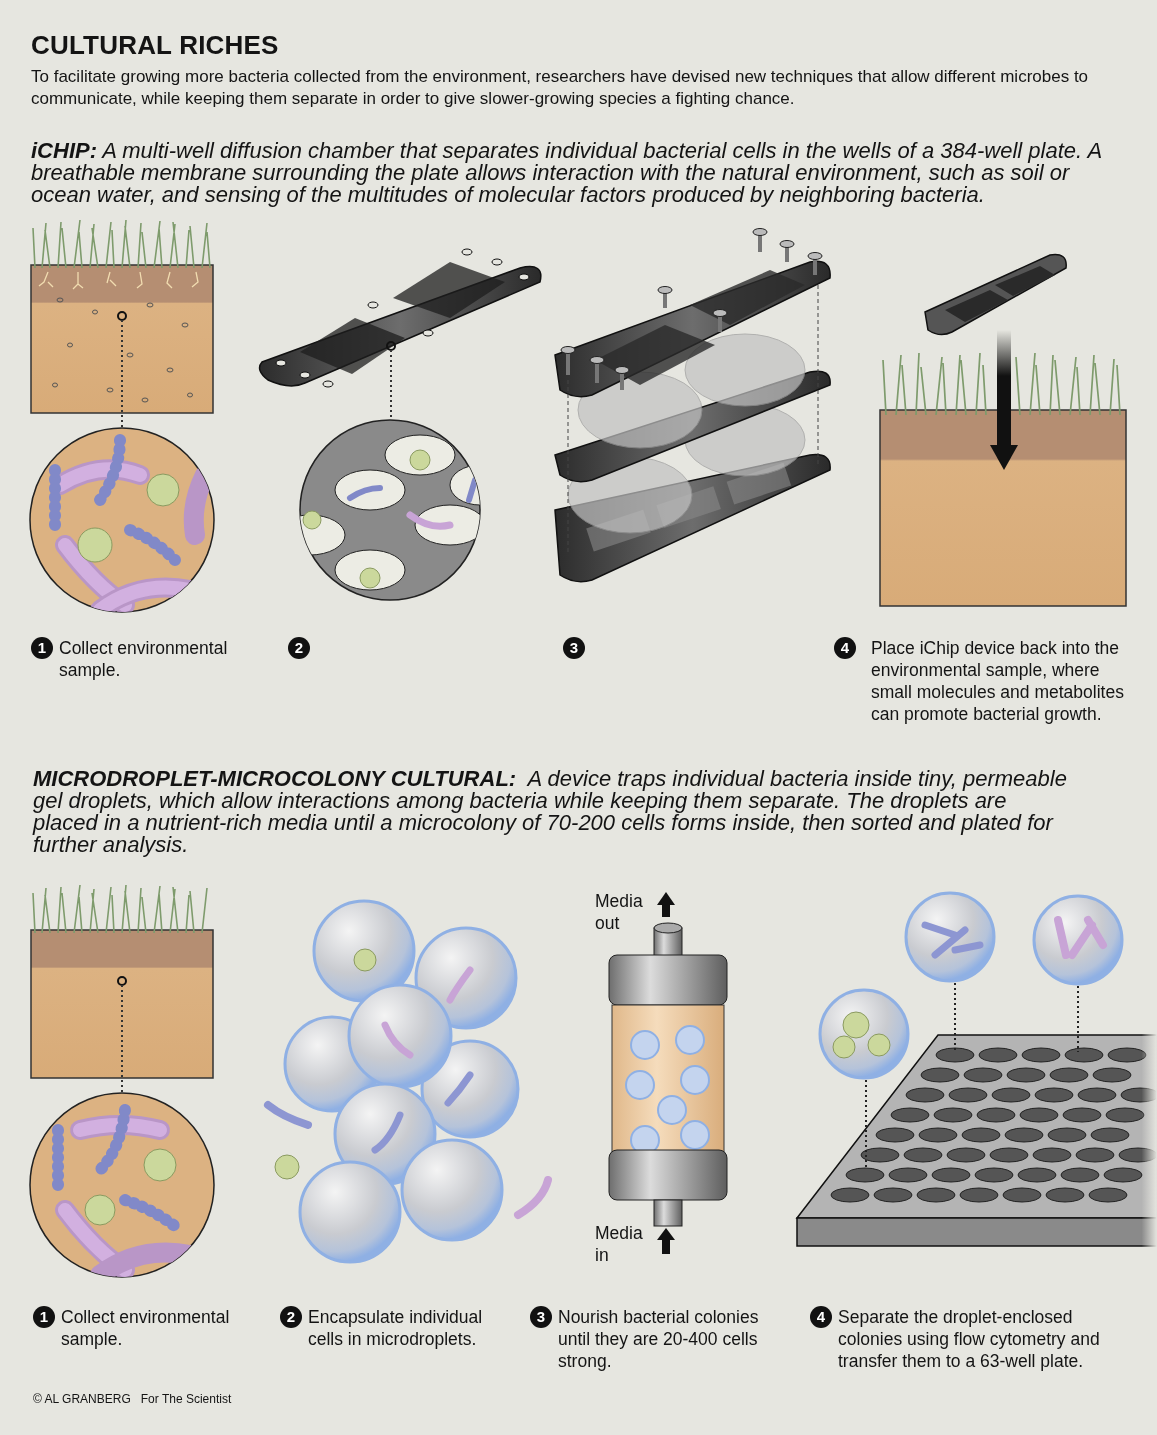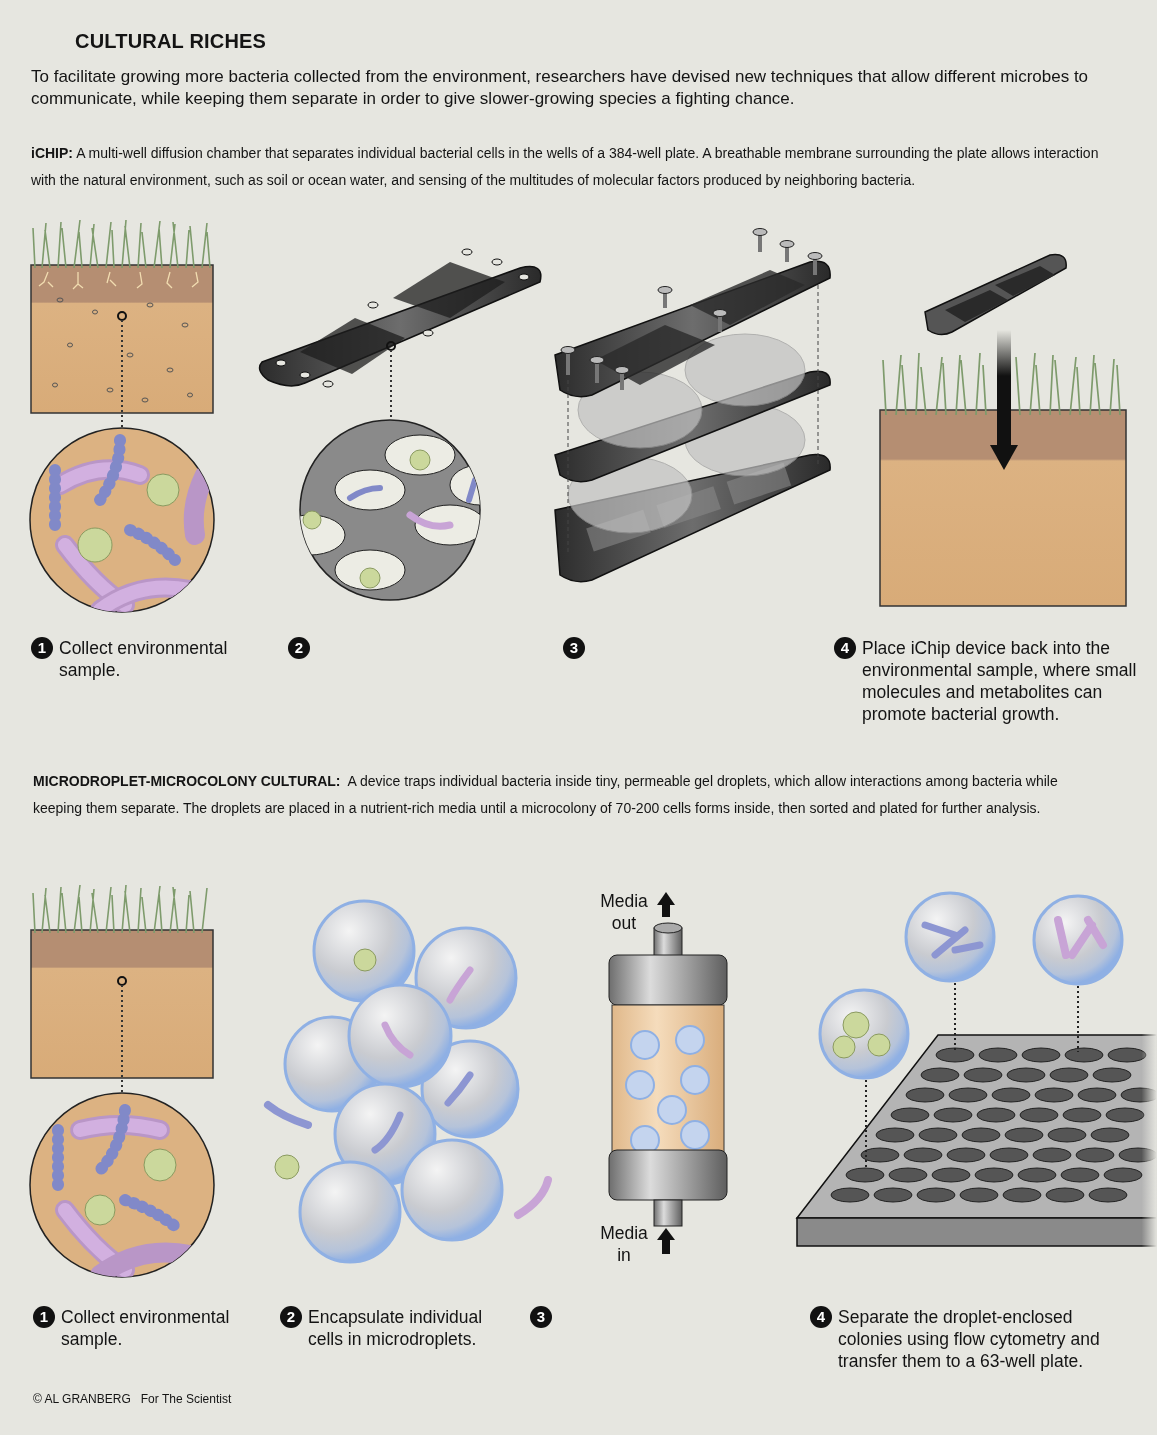--- a/index.html
+++ b/index.html
@@ -1,27 +1,27 @@
 <!DOCTYPE html>
 <html><head>
 <meta charset="utf-8">
 <style>
   * { box-sizing: border-box; margin: 0; padding: 0; }
   html, body { width: 1157px; height: 1435px; background: #e6e6e0; overflow: hidden; }
   body { font-family: "Liberation Sans", sans-serif; color: #141414; position: relative; }
   .abs { position: absolute; }
-  .title { left: 31px; top: 30px; font-size: 20px; font-weight: bold; letter-spacing: 0.2px; margin-left: 44px; }
+  .title { left: 31px; top: 30px; font-size: 26px; font-weight: bold; letter-spacing: 0.2px; }
   .intro { left: 31px; top: 66px; width: 1100px; font-size: 17px; line-height: 22px; }
-  .section-desc { font-size: 14px; line-height: 27px; width: 1095px; }
+  .section-desc { font-size: 22px; line-height: 22px; width: 1095px; font-style: italic; }
   .section-desc b { font-weight: bold; }
   .step { font-size: 17.5px; line-height: 22px; display: flex; }
   .num { flex: 0 0 22px; width: 22px; height: 22px; border-radius: 50%; background: #111; color: #fff; font-weight: bold; font-size: 15px; line-height: 22px; text-align: center; margin-right: 6px; margin-top: 0px; }
   .credit { left: 33px; top: 1392px; font-size: 12px; }
   svg { position: absolute; overflow: visible; }
-  .lbl { font-size: 17.5px; line-height: 22px; text-align: center; }
+  .lbl { font-size: 17.5px; line-height: 22px; }
 </style>
 </head>
 <body>
 
 <div class="abs title">CULTURAL RICHES</div>
 <div class="abs intro">To facilitate growing more bacteria collected from the environment, researchers have devised new techniques that allow different microbes to communicate, while keeping them separate in order to give slower-growing species a fighting chance.</div>
 
 <div class="abs section-desc" style="left:31px; top:140px;">
   <b>iCHIP:</b>
   <span>A multi-well diffusion chamber that separates individual bacterial cells in the wells of a 384-well plate. A breathable membrane surrounding the plate allows interaction with the natural environment, such as soil or ocean water, and sensing of the multitudes of molecular factors produced by neighboring bacteria.</span>
@@ -351,38 +351,39 @@
   <span style="width:185px;">Collect environmental sample.</span>
 </div>
 <div class="abs step" style="left:288px; top:637px; width:230px;">
   <span class="num">2</span>
 </div>
 <div class="abs step" style="left:563px; top:637px; width:240px;">
   <span class="num">3</span>
 </div>
 <div class="abs step" style="left:834px; top:637px; width:310px;">
   <span class="num">4</span>
-  <span style="width:280px;">Place iChip device back into the environmental sample, where small molecules and metabolites can promote bacterial growth.</span>
+  <span style="width:280px;margin-left:9px;">Place iChip device back into the environmental sample, where small molecules and metabolites can promote bacterial growth.</span>
 </div>
 
 <div class="abs section-desc" style="left:33px; top:768px; width:1040px;">
   <b>MICRODROPLET-MICROCOLONY CULTURAL:</b>&nbsp;
   <span>A device traps individual bacteria inside tiny, permeable gel droplets, which allow interactions among bacteria while keeping them separate. The droplets are placed in a nutrient-rich media until a microcolony of 70-200 cells forms inside, then sorted and plated for further analysis.</span>
 </div>
 
 <div class="abs step" style="left:33px; top:1306px; width:220px;">
   <span class="num">1</span>
   <span style="width:185px;">Collect environmental sample.</span>
 </div>
 <div class="abs step" style="left:280px; top:1306px; width:230px;">
   <span class="num">2</span>
   <span style="width:195px;">Encapsulate individual cells in microdroplets.</span>
 </div>
 <div class="abs step" style="left:530px; top:1306px; width:250px;">
   <span class="num">3</span>
+  <span style="width:220px;">Nourish bacterial colonies until they are 20-400 cells strong.</span>
 </div>
 <div class="abs step" style="left:810px; top:1306px; width:320px;">
   <span class="num">4</span>
   <span style="width:290px;">Separate the droplet-enclosed colonies using flow cytometry and transfer them to a 63-well plate.</span>
 </div>
 
 <div class="abs credit">
   <span>© AL GRANBERG</span>&nbsp;&nbsp;
   <span>For The Scientist</span>
 </div>

